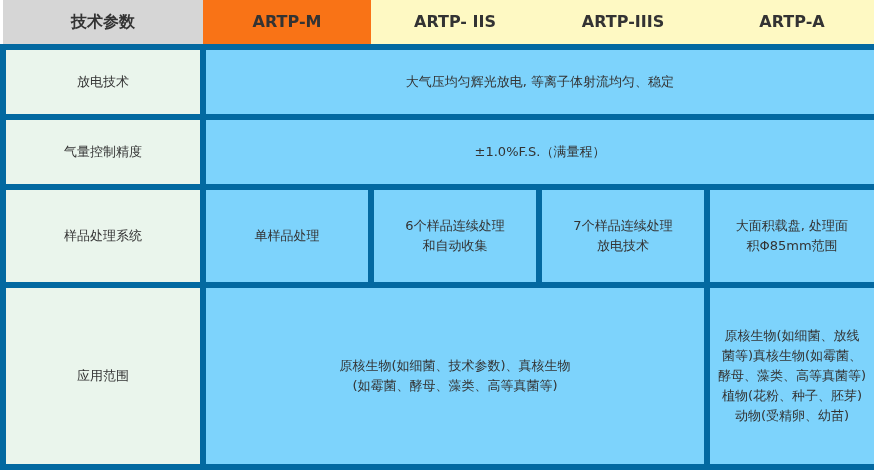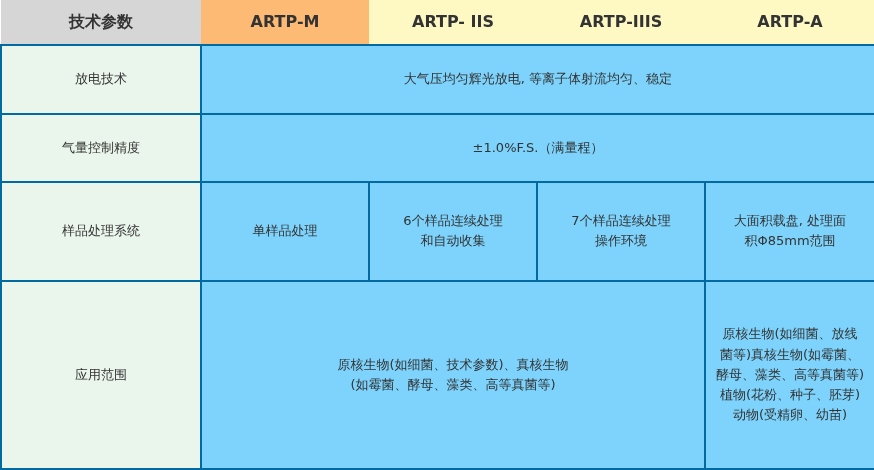--- a/index.html
+++ b/index.html
@@ -13,42 +13,42 @@
     height: 470px;
     overflow: hidden;
   }
   #spec-table {
     width: 874px;
     height: 470px;
     border-collapse: collapse;
     table-layout: fixed;
   }
   #spec-table td {
-    border: 2px solid #0369a1;
+    border: 6px solid #0369a1;
     text-align: center;
     vertical-align: middle;
     font-size: 13px;
     color: #333333;
     line-height: 1.55;
     padding: 12px 6px;
   }
   
   #spec-table tr.header-row td {
     border: none;
     font-size: 16px;
     font-weight: bold;
     height: 44px;
     padding: 0;
   }
   td.h-param {
     background: #d6d6d6;
     color: #ffffff;
   }
   td.h-active {
-    background: #fdba74;
+    background: #f97316;
     color: #ffffff;
   }
   td.h-plain {
     background: #fef9c3;
     color: #ffffff;
   }
   
   td.label-cell {
     background: #eaf5ec;
     color: #333333;
@@ -98,21 +98,21 @@
       <td class="value-cell" colspan="4">±1.0%F.S.（满量程）</td>
     </tr>
 
 
     <tr>
       <td class="label-cell">样品处理系统</td>
       <td class="value-cell multi">单样品处理</td>
       <td class="value-cell multi">6个样品连续处理
 和自动收集</td>
       <td class="value-cell multi">7个样品连续处理
-操作环境</td>
+放电技术</td>
       <td class="value-cell multi">大面积载盘, 处理面
 积Φ85mm范围</td>
     </tr>
 
     <tr>
       <td class="label-cell">应用范围</td>
       <td class="value-cell multi" colspan="3">原核生物(如细菌、技术参数)、真核生物
 (如霉菌、酵母、藻类、高等真菌等)</td>
       <td class="value-cell multi small-stack">原核生物(如细菌、放线
 菌等)真核生物(如霉菌、

